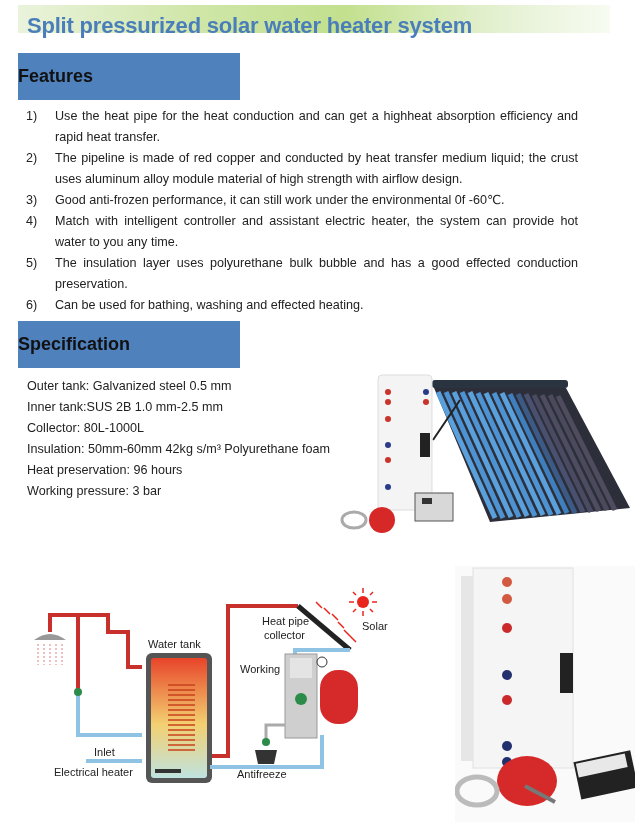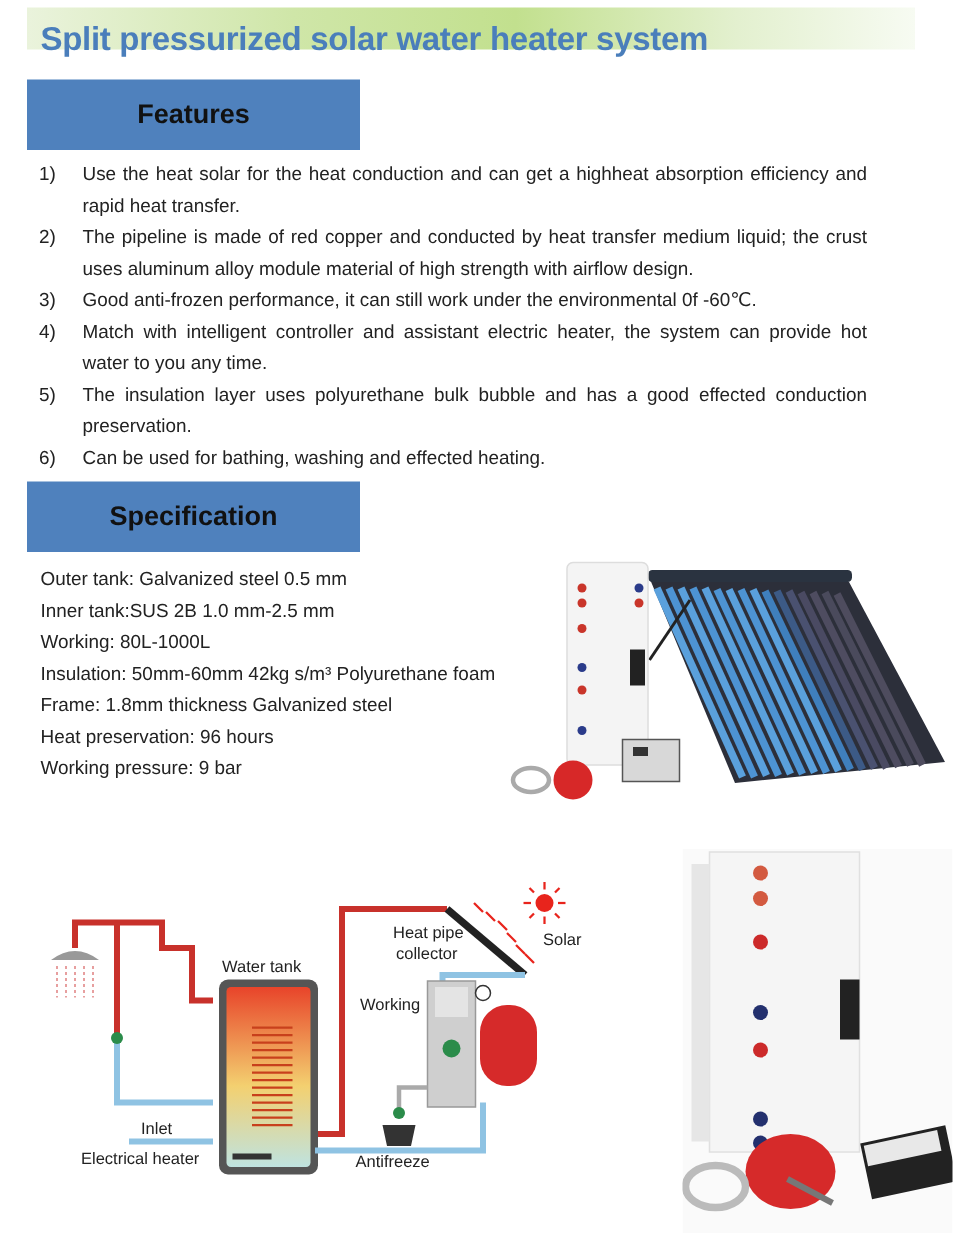--- a/index.html
+++ b/index.html
@@ -1,21 +1,21 @@
 <!DOCTYPE html>
 <html><head>
 <meta charset="utf-8">
 <style>
   html,body{margin:0;padding:0;background:#fff;}
   body{width:644px;height:830px;position:relative;overflow:hidden;font-family:"Liberation Sans","DejaVu Sans",sans-serif;color:#222;}
   .title-bar{position:absolute;left:18px;top:5px;width:592px;height:28px;
     background:linear-gradient(90deg,#eaf3dc 0%,#cfe6a8 30%,#c2e08e 55%,#e3f0cf 80%,#f7fbf2 100%);}
   .title-text{position:absolute;left:9px;top:8px;font-size:22px;font-weight:bold;color:#4a7ebb;letter-spacing:-0.2px;}
   .section-box{position:absolute;left:18px;width:222px;height:47px;background:#4f81bd;}
-  .section-box span{position:absolute;left:0;right:0;top:13px;text-align:center;font-size:18px;font-weight:bold;color:#111;}
+  .section-box span{position:absolute;left:0;right:0;top:13px;text-align:left;font-size:18px;font-weight:bold;color:#111;}
   .features{position:absolute;left:26px;top:106px;width:552px;font-size:12.6px;line-height:21px;color:#222;}
   .feat{display:flex;}
   .feat .num{width:29px;flex:none;}
   .feat .txt{flex:1;text-align:justify;}
   .spec{position:absolute;left:27px;top:376px;font-size:12.6px;line-height:21px;color:#222;}
   .spec div{white-space:nowrap;}
   .photo{position:absolute;}
 </style>
 </head>
 <body>
@@ -24,21 +24,21 @@
   <span class="title-text">Split pressurized solar water heater system</span>
 </div>
 
 <div class="section-box" style="top:53px">
   <span>Features</span>
 </div>
 
 <div class="features">
   <div class="feat">
       <span class="num">1)</span>
-      <span class="txt">Use the heat solar for the heat conduction and can get a highheat absorption efficiency and rapid heat transfer.</span>
+      <span class="txt">Use the heat pipe for the heat conduction and can get a highheat absorption efficiency and rapid heat transfer.</span>
     </div>
   <div class="feat">
       <span class="num">2)</span>
       <span class="txt">The pipeline is made of red copper and conducted by heat transfer medium liquid; the crust uses aluminum alloy module material of high strength with airflow design.</span>
     </div>
   <div class="feat">
       <span class="num">3)</span>
       <span class="txt">Good anti-frozen performance, it can still work under the environmental 0f -60℃.</span>
     </div>
   <div class="feat">
@@ -55,25 +55,24 @@
     </div>
 </div>
 
 <div class="section-box" style="top:321px">
   <span>Specification</span>
 </div>
 
 <div class="spec">
   <div>Outer tank: Galvanized steel 0.5 mm</div>
   <div>Inner tank:SUS 2B 1.0 mm-2.5 mm</div>
-  <div>Working: 80L-1000L</div>
+  <div>Collector: 80L-1000L</div>
   <div>Insulation: 50mm-60mm 42kg s/m³ Polyurethane foam</div>
-  <div>Frame: 1.8mm thickness Galvanized steel</div>
   <div>Heat preservation: 96 hours</div>
-  <div>Working pressure: 9 bar</div>
+  <div>Working pressure: 3 bar</div>
 </div>
 
 <svg class="photo" style="left:340px;top:340px" width="304" height="200" viewBox="0 0 304 200">
 
   <polygon points="92,43 226,48 290,168 150,182" fill="#2c2f3a"></polygon>
   <g>
     <line x1="98" y1="52" x2="155" y2="178" stroke="#5aa0dc" stroke-width="5"></line>
     <line x1="106" y1="52" x2="163" y2="178" stroke="#4d93d3" stroke-width="5"></line>
     <line x1="114" y1="52" x2="171" y2="177" stroke="#5aa0dc" stroke-width="5"></line>
     <line x1="122" y1="52" x2="179" y2="177" stroke="#4d93d3" stroke-width="5"></line>

